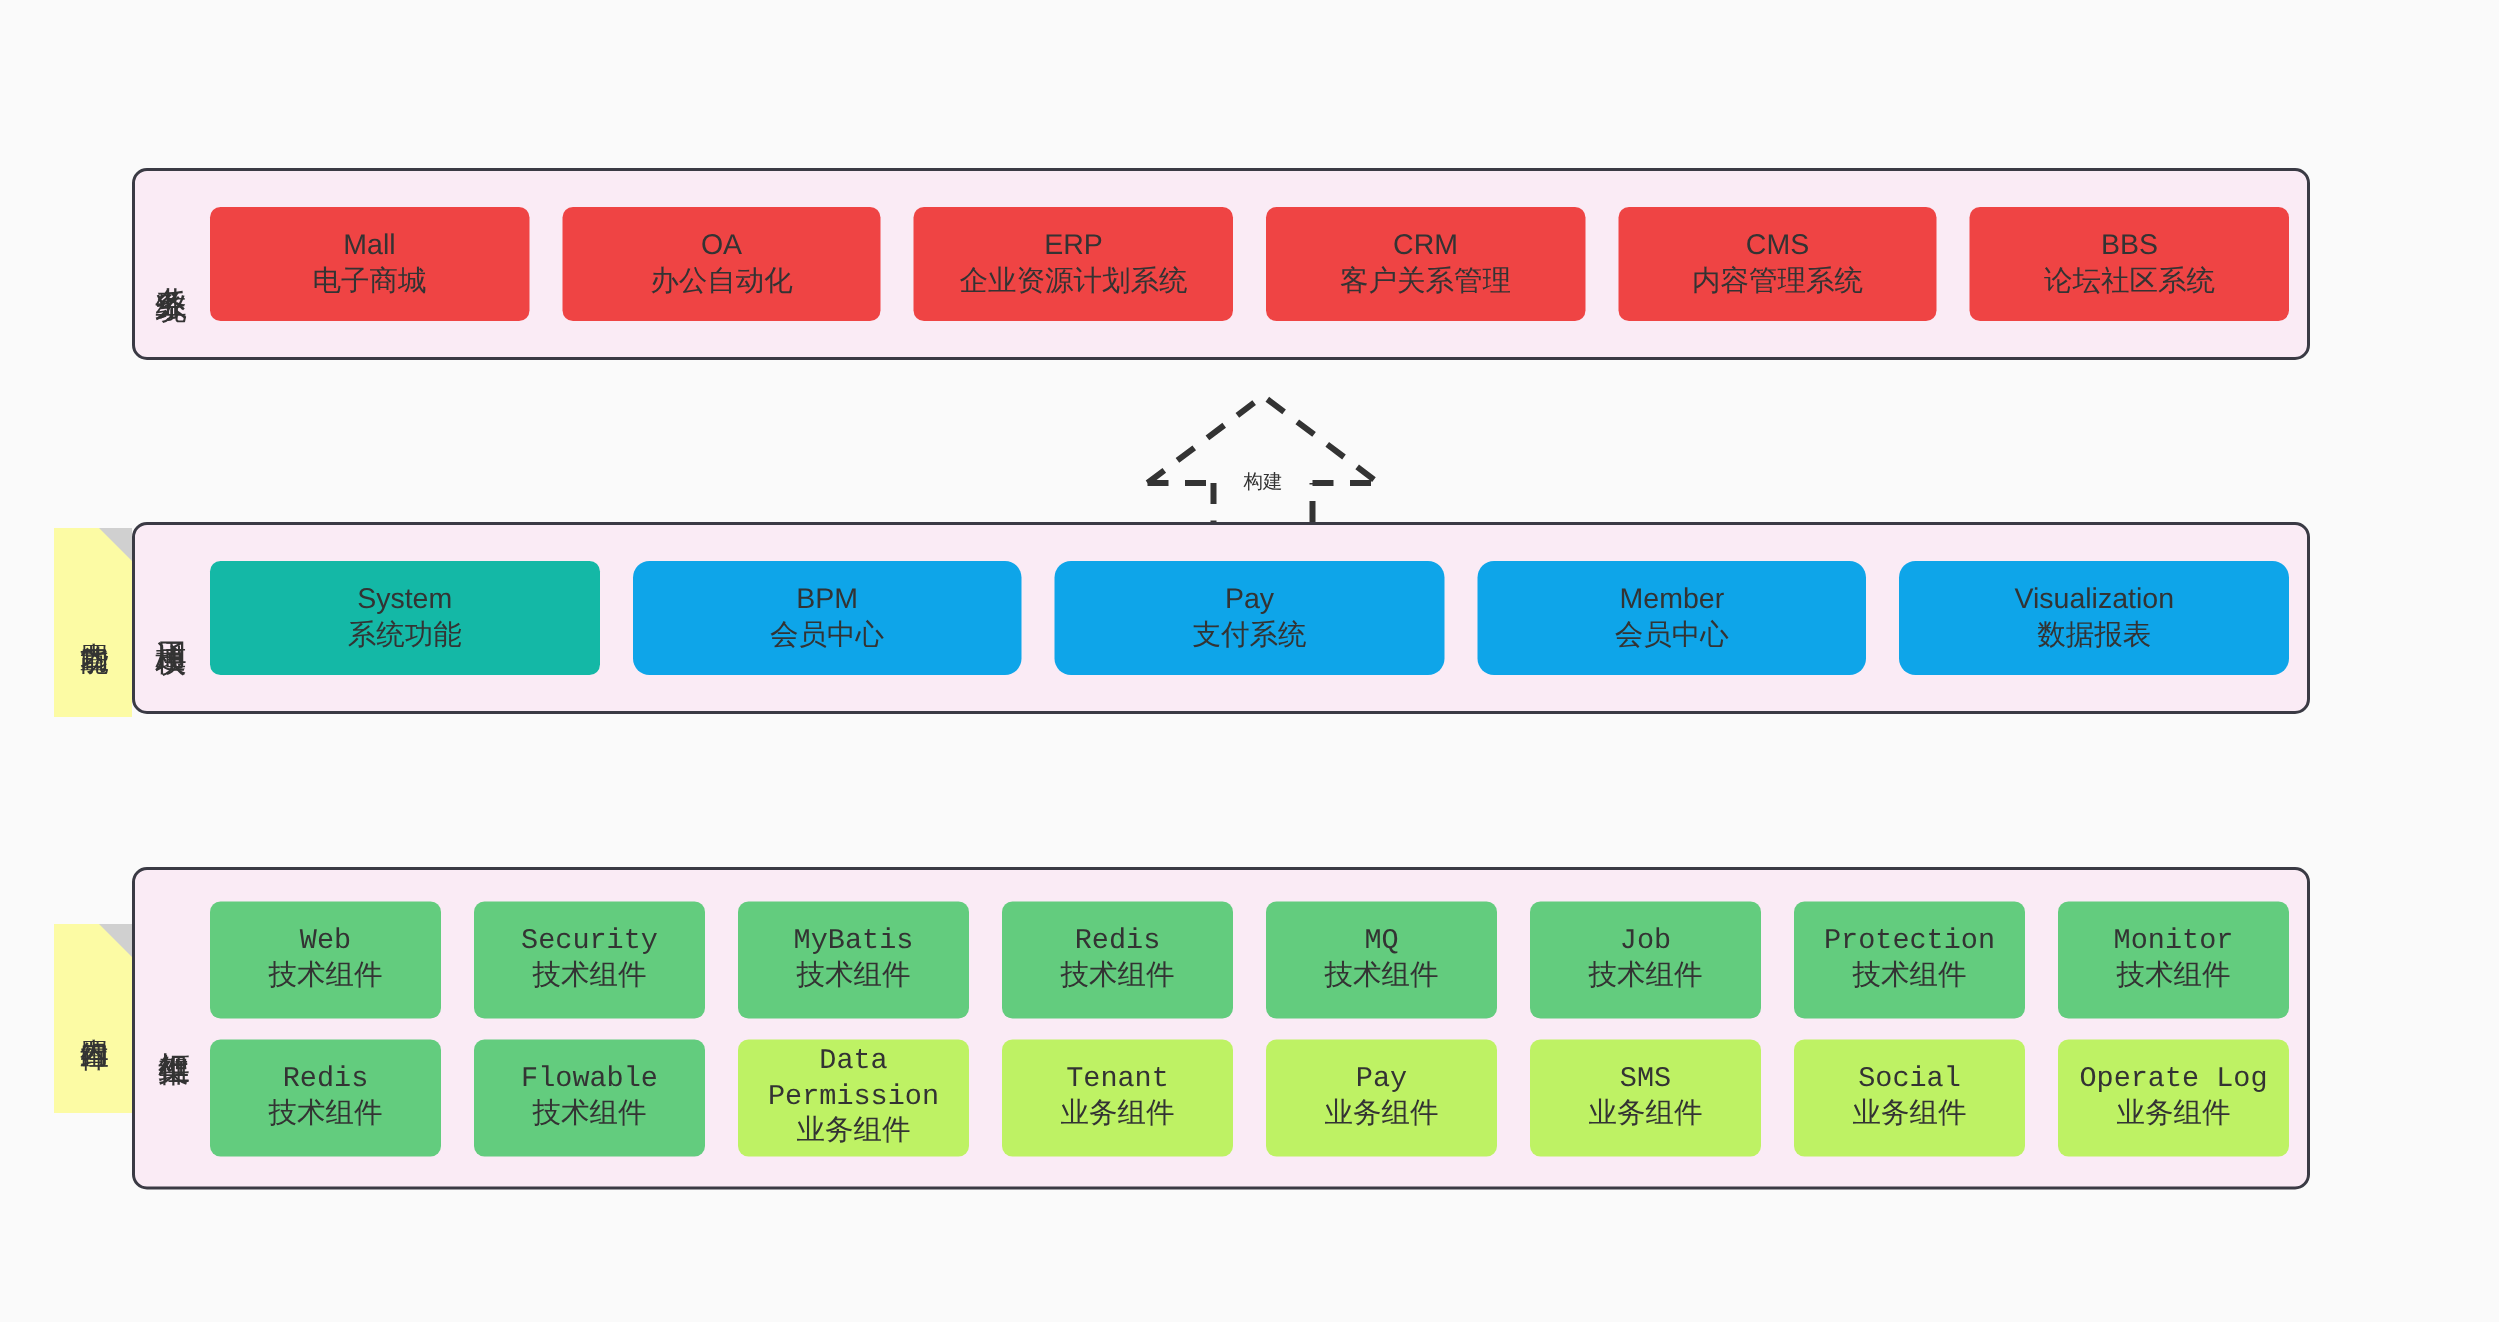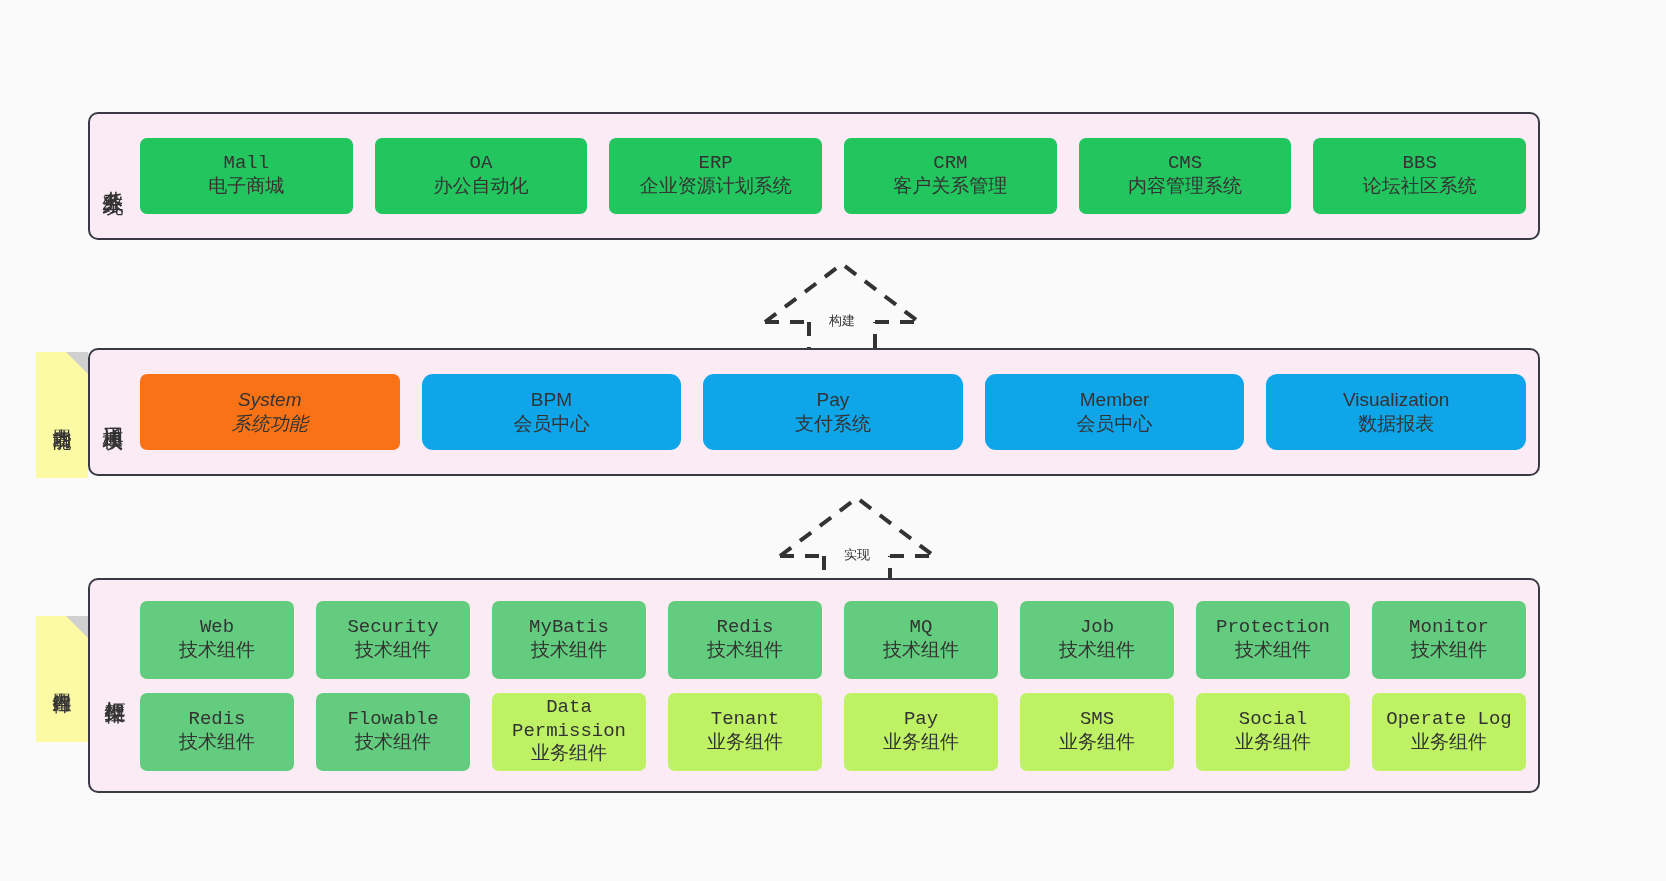--- a/index.html
+++ b/index.html
@@ -74,29 +74,29 @@
   }
   .cell .en { white-space: nowrap; }
   .cell .en.wrap { white-space: normal; }
   .cell .cn { white-space: nowrap; }
 
   
   #layer-business {
     left: 88px; top: 112px;
     width: 1452px; height: 128px;
   }
-  #layer-business .cell { height: 76px; background: #22c55e; font-family: Liberation Mono, monospace; }
+  #layer-business .cell { height: 76px; background: #ef4444; }
 
   
   #layer-common {
     left: 88px; top: 348px;
     width: 1452px; height: 128px;
   }
   #layer-common .cell { height: 76px; }
-  #layer-common .cell.strong { background: #f97316; font-style: italic; }
+  #layer-common .cell.strong { background: #14b8a6; }
   #layer-common .cell.soft   { background: #0ea5e9; border-radius: 11px; }
 
   
   #layer-framework {
     left: 88px; top: 578px;
     width: 1452px; height: 215px; font-family: Liberation Mono, monospace;
   }
   #layer-framework .cell { height: 78px; }
   #layer-framework .cell.tech { background: #63CC7E; }
   #layer-framework .cell.biz  { background: #bef264; }
@@ -219,28 +219,20 @@
           <span class="cn">会员中心</span>
         </div>
         <div class="cell soft">
           <span class="en">Visualization</span>
           <span class="cn">数据报表</span>
         </div>
       </div>
     </div>
   </div>
 
-  <div class="uml-arrow" id="arrow-realize">
-    <svg width="170" height="100" viewBox="0 0 170 100">
-      <path d="M 8 66 L 85 8 L 162 66" fill="none" stroke="#333333" stroke-width="4" stroke-dasharray="14 11" stroke-linecap="butt"></path>
-      <path d="M 52 66 L 52 96 L 118 96 L 118 66" fill="none" stroke="#333333" stroke-width="4" stroke-dasharray="14 11" stroke-linecap="butt"></path>
-      <path d="M 8 66 L 52 66 M 118 66 L 162 66" fill="none" stroke="#333333" stroke-width="4" stroke-dasharray="14 11" stroke-linecap="butt"></path>
-    </svg>
-    <div class="arrow-label">实现</div>
-  </div>
 
   <div class="note" id="note-builtin-components">
     <span class="fold"></span>
     <span>内置组件</span>
   </div>
 
   <div class="layer" id="layer-framework">
     <div class="layer-title">框架组件</div>
     <div class="layer-body">
 

